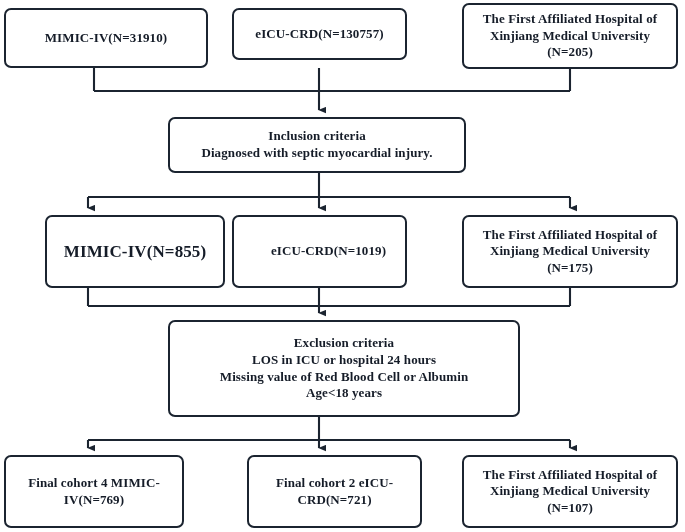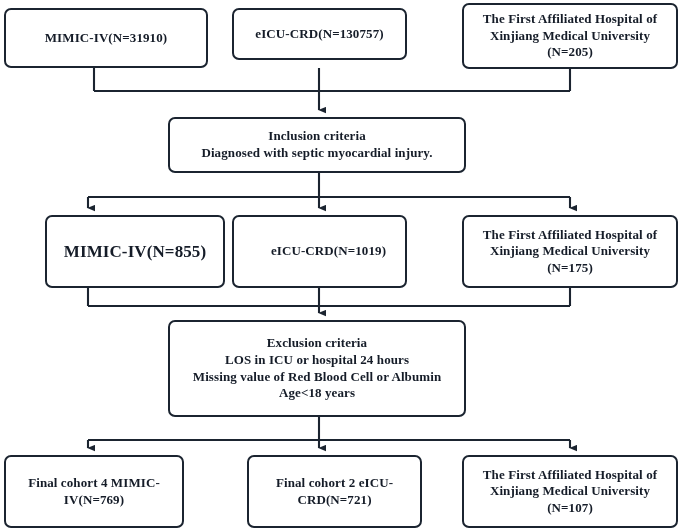--- a/index.html
+++ b/index.html
@@ -47,21 +47,21 @@
   #node-mimic-source   { left: 4px;   top: 8px;   width: 204px; height: 60px;  font-size: 13px; }
   #node-eicu-source    { left: 232px; top: 8px;   width: 175px; height: 52px;  font-size: 13px; }
   #node-hospital-source{ left: 462px; top: 3px;   width: 216px; height: 66px;  font-size: 13px; }
   
   #node-inclusion      { left: 168px; top: 117px; width: 298px; height: 56px;  font-size: 13px; }
   
   #node-mimic-incl     { left: 4px;   top: 215px; width: 180px; height: 73px;  font-size: 17px; margin-left: 41px; }
   #node-eicu-incl      { left: 232px; top: 215px; width: 175px; height: 73px;  font-size: 13px; padding-left: 24px; }
   #node-hospital-incl  { left: 462px; top: 215px; width: 216px; height: 73px;  font-size: 13px; }
   
-  #node-exclusion      { left: 168px; top: 320px; width: 298px; height: 97px;  font-size: 13px; }
+  #node-exclusion      { left: 168px; top: 320px; width: 352px; height: 97px;  font-size: 13px; }
   
   #node-final-mimic    { left: 4px;   top: 455px; width: 180px; height: 73px;  font-size: 13px; }
   #node-final-eicu     { left: 232px; top: 455px; width: 175px; height: 73px;  font-size: 13px; margin-left: 15px; }
   #node-final-hospital { left: 462px; top: 455px; width: 216px; height: 73px;  font-size: 13px; }
 </style>
 </head>
 <body>
 
 <div id="flowchart">
 

